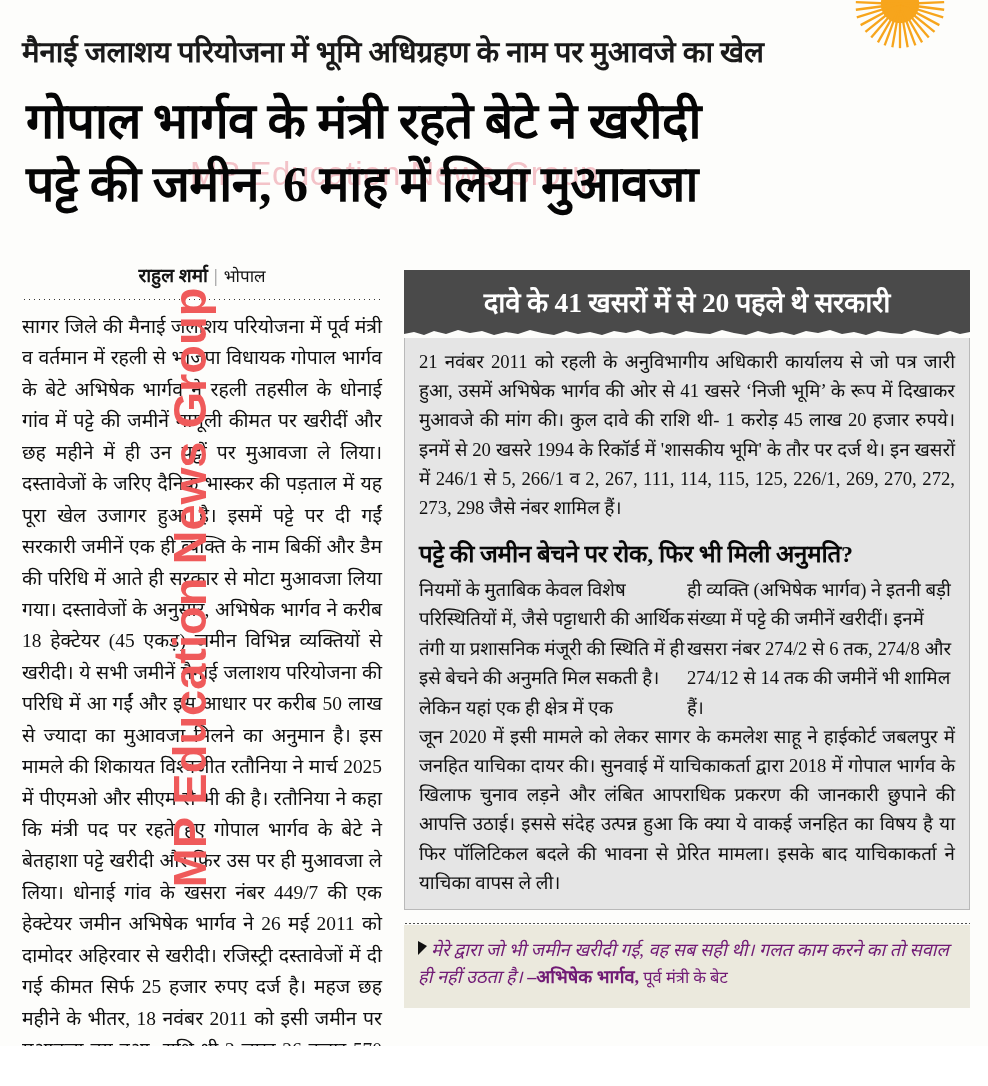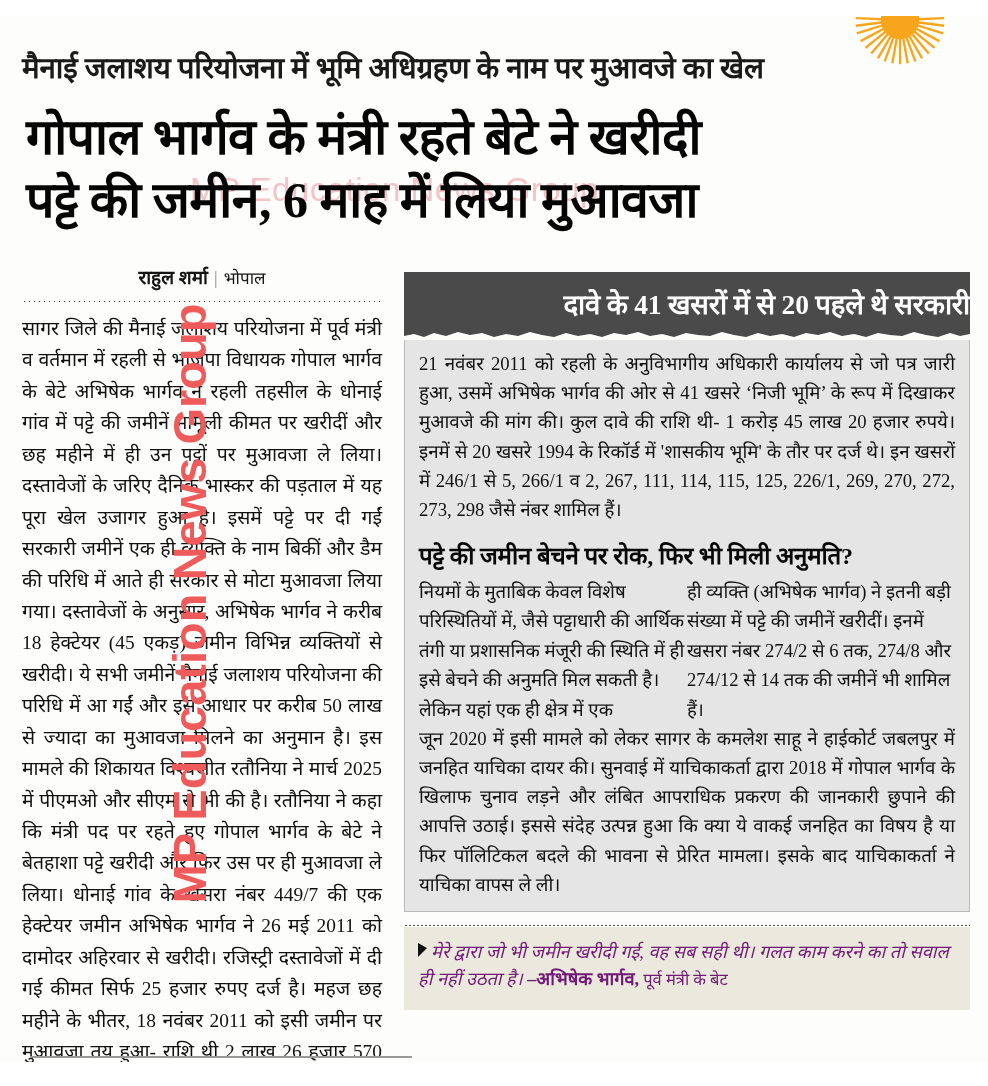--- a/index.html
+++ b/index.html
@@ -9,21 +9,20 @@
   }
   body {
     font-family: "Liberation Serif", "DejaVu Serif", serif;
   }
   .page {
     position: relative;
     width: 988px;
     height: 1046px;
     background: #fdfdfb;
     overflow: hidden;
-    margin-top: 16px;
   }
 
   
   .sunburst {
     position: absolute;
     left: 852px;
     top: -44px;
     width: 96px;
     height: 96px;
     z-index: 1;
@@ -91,21 +90,21 @@
     z-index: 6;
     pointer-events: none;
     text-align: center;
     white-space: nowrap;
   }
 
   
   .body-area {
     position: absolute;
     left: 0;
-    top: 248px;
+    top: 262px;
     width: 988px;
     height: 824px;
   }
 
   
   .col-left {
     position: absolute;
     left: 22px;
     top: 0;
     width: 360px;
@@ -159,21 +158,20 @@
     background: #4a4a4a;
     padding: 13px 0 17px 0;
     text-align: center;
   }
   .black-head-text {
     color: #ffffff;
     font-size: 27.5px;
     font-weight: bold;
     letter-spacing: -0.2px;
     white-space: nowrap;
-    text-align: right;
   }
   .torn {
     position: absolute;
     left: 0;
     bottom: -1px;
     width: 100%;
     height: 10px;
     display: block;
   }
 

